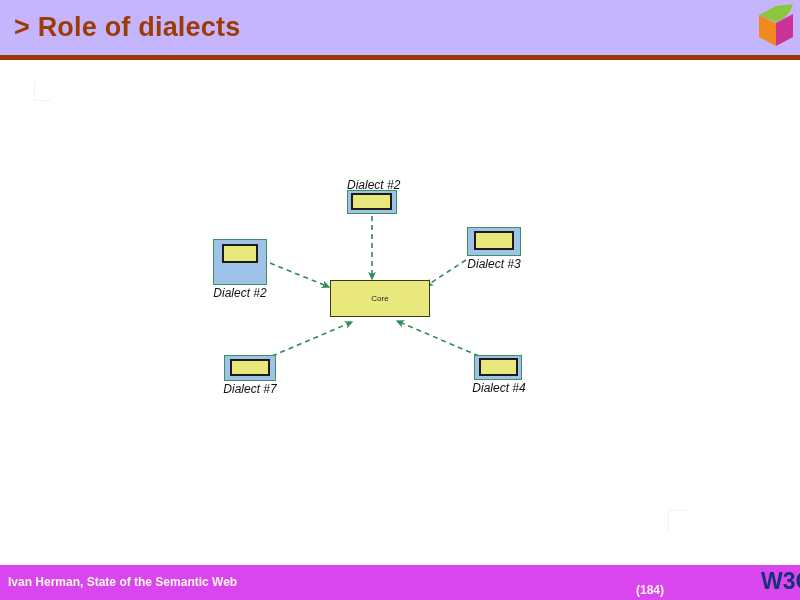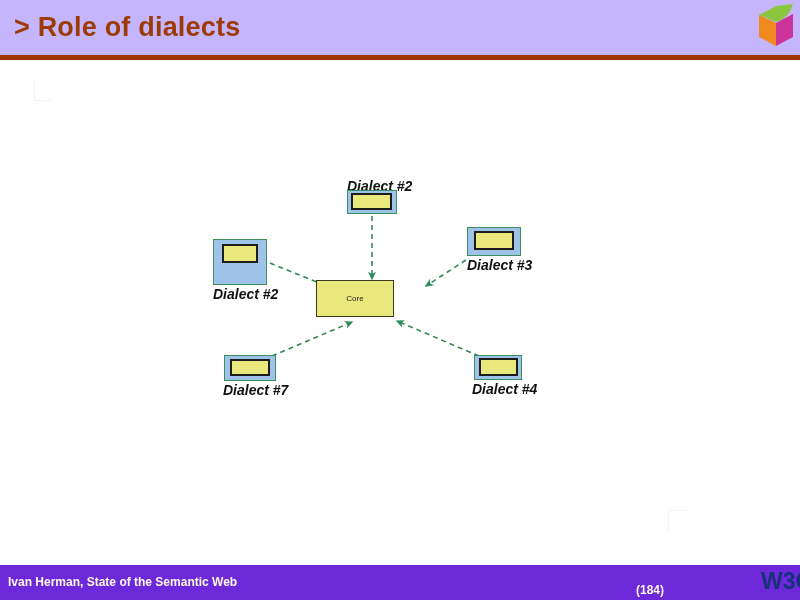--- a/index.html
+++ b/index.html
@@ -107,25 +107,26 @@
     border: 1px solid #3c8f5f;
   }
   .node-inner {
     position: absolute;
     box-sizing: border-box;
     background: #e9e87d;
     border: 2px solid #1c1c1c;
   }
   .node-label {
     position: absolute;
-    font-size: 14px;
-    font-weight: bold;
+    font-size: 12px;
+    font-weight: normal;
     font-style: italic;
     color: #111111;
     white-space: nowrap;
+    text-align: center;
   }
   #core-box {
     position: absolute;
     box-sizing: border-box;
     background: #e9e87d;
     border: 1.5px solid #3b3b1c;
     display: flex;
     align-items: center;
     justify-content: center;
   }
@@ -135,21 +136,21 @@
     font-family: "Liberation Sans", sans-serif;
   }
 
   
   #footer {
     position: absolute;
     left: 0;
     top: 565px;
     width: 800px;
     height: 35px;
-    background: #6d28d9;
+    background: #d946ef;
   }
   #footer-author {
     position: absolute;
     left: 8px;
     top: 10px;
     font-size: 12px;
     font-weight: bold;
     color: #fdf6ea;
     white-space: nowrap;
   }
@@ -215,21 +216,21 @@
           <line x1="372" y1="156" x2="372" y2="219" marker-end="url(#ah)"></line>
 
           <line x1="466" y1="200" x2="426" y2="226" marker-end="url(#ah)"></line>
 
           <line x1="479" y1="296" x2="397" y2="261" marker-end="url(#ah)"></line>
 
           <line x1="272" y1="296" x2="352" y2="262" marker-end="url(#ah)"></line>
         </g>
       </svg>
 
-      <div id="core-box" style="left:316px; top:220px; width:78px; height:37px;">
+      <div id="core-box" style="left:330px; top:220px; width:100px; height:37px;">
         <span id="core-label">Core</span>
       </div>
 
       <div class="node">
         <div class="node-shell" style="left:213px; top:179px; width:54px; height:46px;"></div>
         <div class="node-inner" style="left:222px; top:184px; width:36px; height:19px;"></div>
         <div class="node-label" style="left:213px; top:226px; width:54px;">Dialect #2</div>
       </div>
 
       <div class="node">

